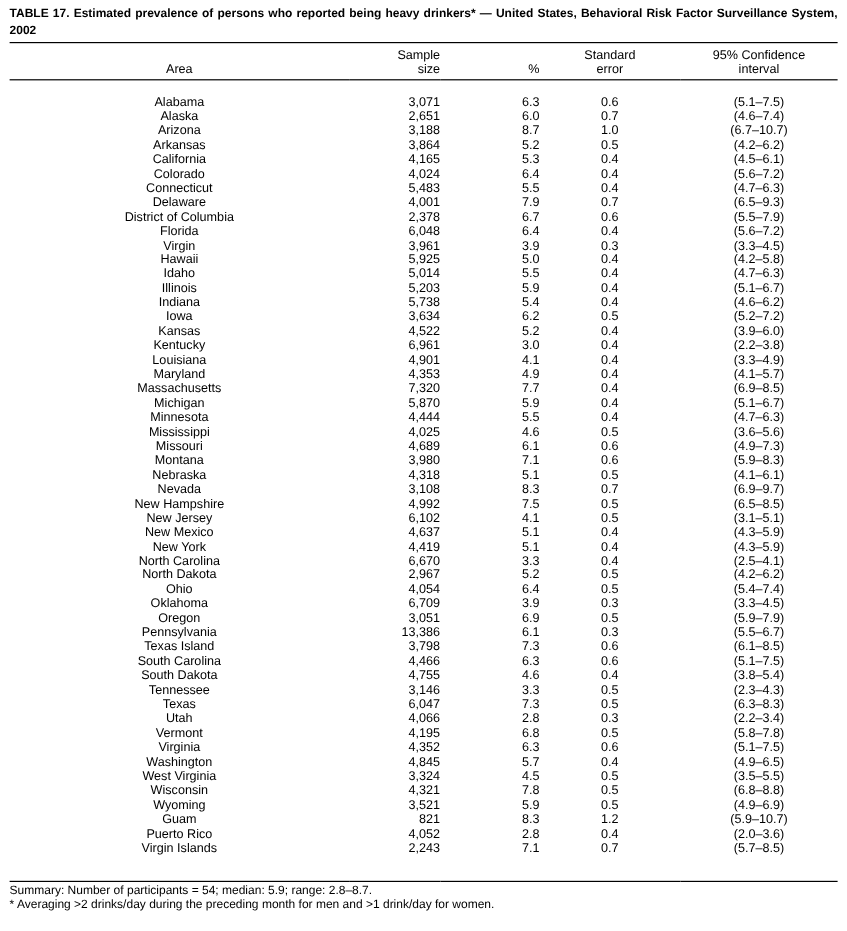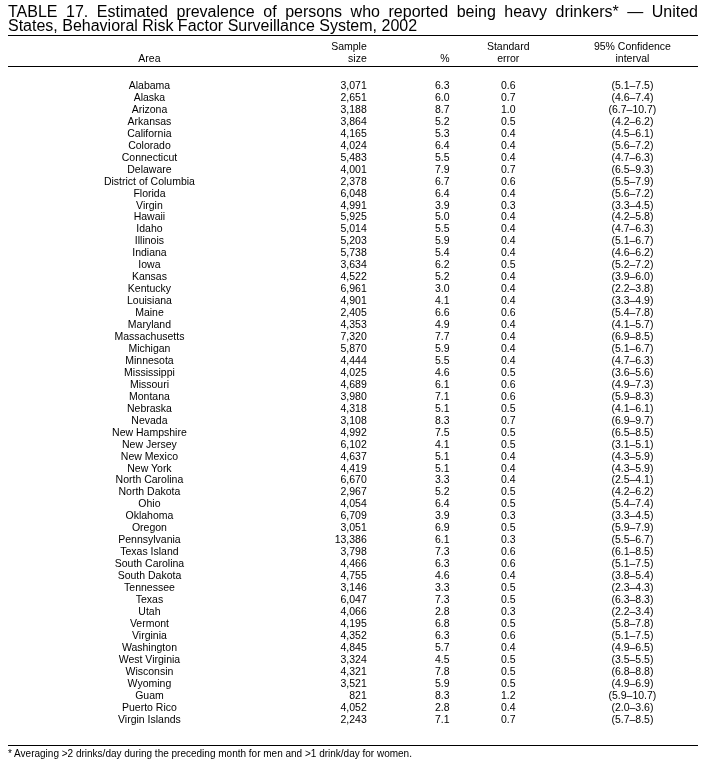--- a/index.html
+++ b/index.html
@@ -6,22 +6,22 @@
   html, body { background: #ffffff; }
   body {
     width: 706px;
     height: 776px;
     font-family: "Liberation Sans", sans-serif;
     color: #000000;
     overflow: hidden;
   }
   .page { padding: 5px 8px 0 8px; }
   .table-title {
-    font-size: 16px;
-    font-weight: normal;
+    font-size: 10px;
+    font-weight: bold;
     line-height: 13.5px;
     text-align: justify;
     padding-bottom: 3px;
     border-bottom: 1px solid #000;
   }
   table.data-table {
     width: 100%;
     border-collapse: collapse;
     table-layout: fixed;
     border-bottom: 1px solid #000;
@@ -148,21 +148,21 @@
         </tr>
         <tr>
           <td class="col-area">Florida</td>
           <td class="col-sample">6,048</td>
           <td class="col-pct">6.4</td>
           <td class="col-se">0.4</td>
           <td class="col-ci">(5.6–7.2)</td>
         </tr>
         <tr>
           <td class="col-area">Virgin</td>
-          <td class="col-sample">4,991</td>
+          <td class="col-sample">3,961</td>
           <td class="col-pct">3.9</td>
           <td class="col-se">0.3</td>
           <td class="col-ci">(3.3–4.5)</td>
         </tr>
         <tr>
           <td class="col-area">Hawaii</td>
           <td class="col-sample">5,925</td>
           <td class="col-pct">5.0</td>
           <td class="col-se">0.4</td>
           <td class="col-ci">(4.2–5.8)</td>
@@ -208,27 +208,20 @@
           <td class="col-pct">3.0</td>
           <td class="col-se">0.4</td>
           <td class="col-ci">(2.2–3.8)</td>
         </tr>
         <tr>
           <td class="col-area">Louisiana</td>
           <td class="col-sample">4,901</td>
           <td class="col-pct">4.1</td>
           <td class="col-se">0.4</td>
           <td class="col-ci">(3.3–4.9)</td>
-        </tr>
-        <tr>
-          <td class="col-area">Maine</td>
-          <td class="col-sample">2,405</td>
-          <td class="col-pct">6.6</td>
-          <td class="col-se">0.6</td>
-          <td class="col-ci">(5.4–7.8)</td>
         </tr>
         <tr>
           <td class="col-area">Maryland</td>
           <td class="col-sample">4,353</td>
           <td class="col-pct">4.9</td>
           <td class="col-se">0.4</td>
           <td class="col-ci">(4.1–5.7)</td>
         </tr>
         <tr>
           <td class="col-area">Massachusetts</td>
@@ -458,15 +451,16 @@
           <td class="col-area">Virgin Islands</td>
           <td class="col-sample">2,243</td>
           <td class="col-pct">7.1</td>
           <td class="col-se">0.7</td>
           <td class="col-ci">(5.7–8.5)</td>
         </tr>
       </tbody>
   </table>
 
   <div class="table-footer">
+    <div>Summary: Number of participants = 54; median: 5.9; range: 2.8–8.7.</div>
     <div>* Averaging &gt;2 drinks/day during the preceding month for men and &gt;1 drink/day for women.</div>
   </div>
 </div>
 
 </body></html>

